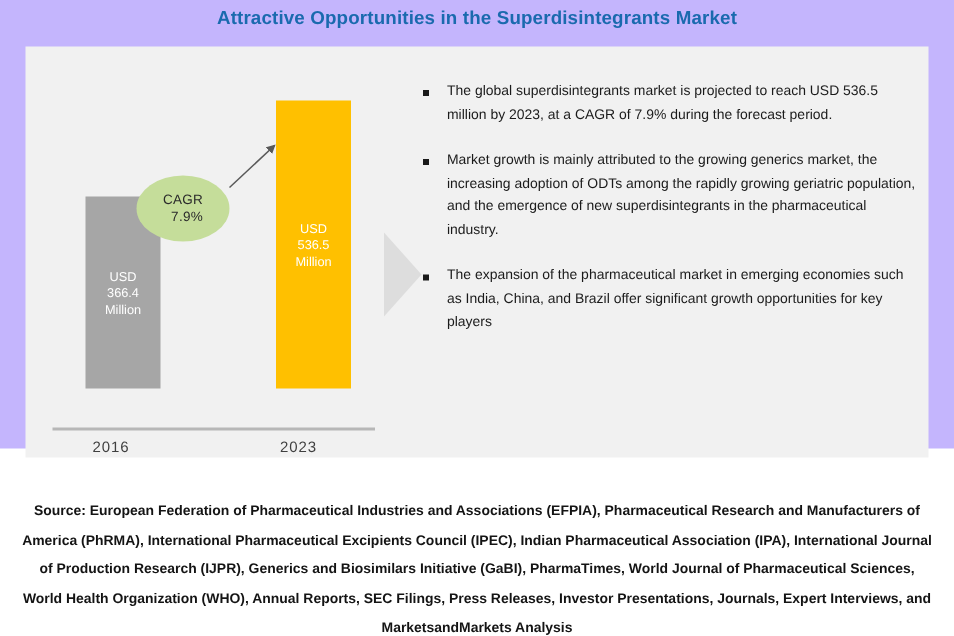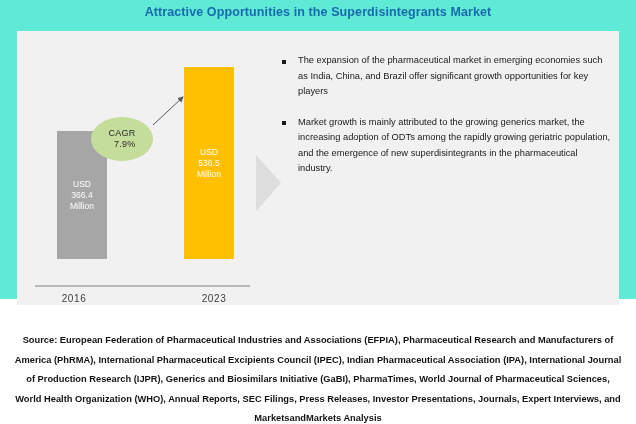--- a/index.html
+++ b/index.html
@@ -11,21 +11,21 @@
     width: 636px;
     height: 424px;
     font-family: "Liberation Sans", sans-serif;
     overflow: hidden;
     position: relative;
   }
   #slide {
     position: relative;
     width: 636px;
     height: 299px;
-    background: #5eead4;
+    background: #c4b5fd;
   }
 
   
   .title {
     position: absolute;
     left: 0;
     top: 5px;
     width: 636px;
     text-align: center;
     font-size: 12.5px;
@@ -99,21 +99,21 @@
   .tick-label {
     position: absolute;
     top: 262px;
     font-size: 10px;
     color: #3f3f3f;
     text-align: center;
     width: 60px;
     letter-spacing: 0.6px;
   }
   .tick-2018 { left: 27px; }
-  .tick-2023 { left: 167px; }
+  .tick-2023 { left: 152px; }
 
   
   .cagr-svg {
     position: absolute;
     left: 0;
     top: 0;
     width: 258px;
     height: 274px;
     overflow: visible;
   }
@@ -239,30 +239,34 @@
         <div class="cagr-text">CAGR
 7.9%</div>
       </div>
 
     </div>
 
     <div class="tri-divider"></div>
 
     <div class="bullets">
 
+      <div class="bullet-row">
+        <div class="bullet-marker"><span></span></div>
+        <div class="bullet-text">The global superdisintegrants market is projected to reach USD 536.5 million by 2023, at a CAGR of 7.9% during the forecast period.</div>
+      </div>
+
+      <div class="bullet-row">
+        <div class="bullet-marker"><span></span></div>
+        <div class="bullet-text">Market growth is mainly attributed to the growing generics market, the increasing adoption of ODTs among the rapidly growing geriatric population, and the emergence of new superdisintegrants in the pharmaceutical industry.</div>
+      </div>
 
       <div class="bullet-row">
         <div class="bullet-marker"><span></span></div>
         <div class="bullet-text">The expansion of the pharmaceutical market in emerging economies such as India, China, and Brazil offer significant growth opportunities for key players</div>
       </div>
 
-      <div class="bullet-row">
-        <div class="bullet-marker"><span></span></div>
-        <div class="bullet-text">Market growth is mainly attributed to the growing generics market, the increasing adoption of ODTs among the rapidly growing geriatric population, and the emergence of new superdisintegrants in the pharmaceutical industry.</div>
-      </div>
-
     </div>
 
   </div>
 
   <div class="source">Source: European Federation of Pharmaceutical Industries and Associations (EFPIA), Pharmaceutical Research and Manufacturers of America (PhRMA), International Pharmaceutical Excipients Council (IPEC), Indian Pharmaceutical Association (IPA), International Journal of Production Research (IJPR), Generics and Biosimilars Initiative (GaBI), PharmaTimes, World Journal of Pharmaceutical Sciences, World Health Organization (WHO), Annual Reports, SEC Filings, Press Releases, Investor Presentations, Journals, Expert Interviews, and MarketsandMarkets Analysis</div>
 
 </div>
 
 </body></html>

